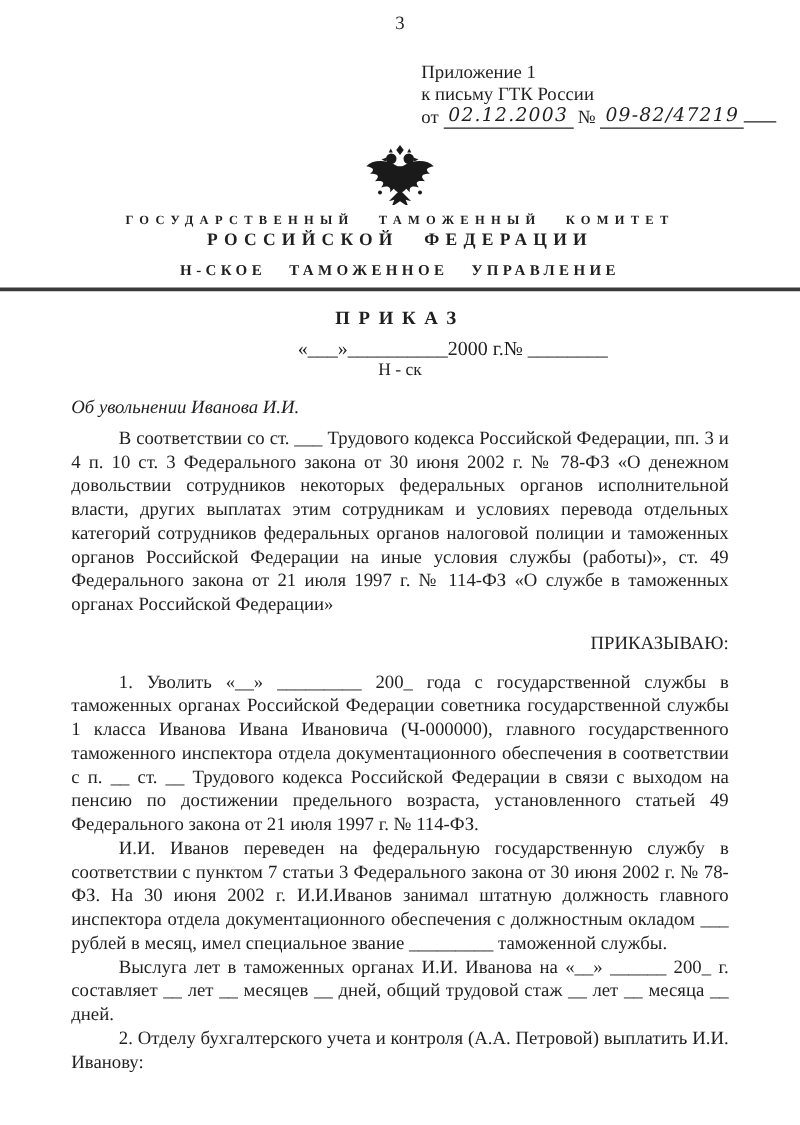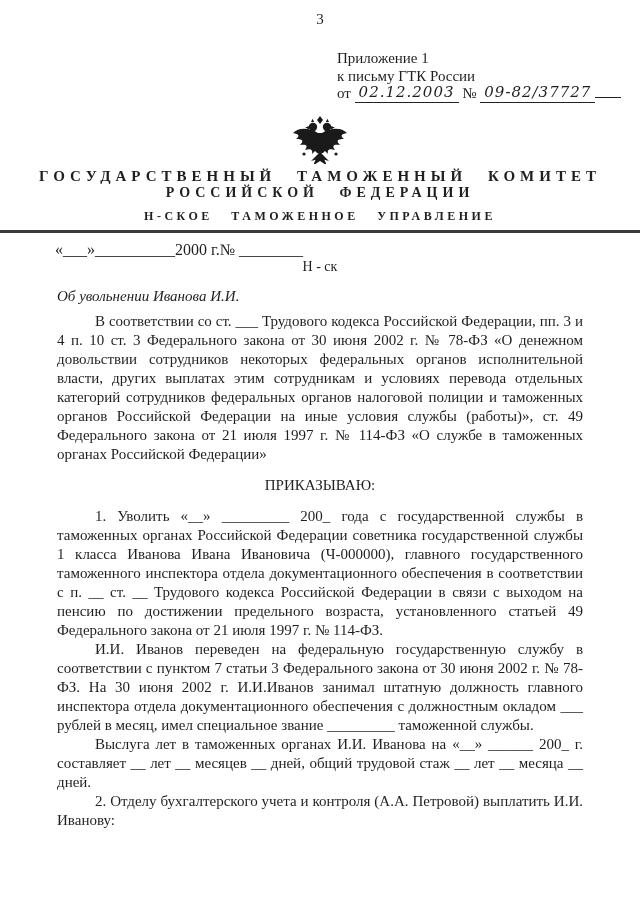--- a/index.html
+++ b/index.html
@@ -22,50 +22,50 @@
     padding:0 4px;
     font-family:"DejaVu Serif", serif;
     font-style:italic;
     font-size:15px;
     letter-spacing:1px;
     position:relative; top:-1px;
   }
   .ext-line { display:inline-block; width:26px; border-bottom:1.6px solid #222; height:1px; vertical-align:baseline; }
   .emblem-wrap { text-align:center; margin-top:12px; height:48px; }
   .letterhead { text-align:center; font-weight:bold; margin-top:5px; }
-  .org-line1 { font-size:15px; letter-spacing:5px; word-spacing:12px; line-height:15px; }
+  .org-line1 { font-size:10px; letter-spacing:5px; word-spacing:12px; line-height:15px; }
   .org-line2 { font-size:14px; letter-spacing:5px; word-spacing:12px; line-height:15px; margin-top:1px; }
   .org-line3 { font-size:12px; letter-spacing:3.5px; word-spacing:12px; line-height:14px; margin-top:9px; }
   .org-line4 { font-size:13.5px; letter-spacing:4px; word-spacing:14px; line-height:14px; margin-top:8px; }
   .rule { border:none; border-top:3px solid #3a3a3a; margin:7px 0 0 0; width:100%; }
   .order-title { text-align:center; font-weight:bold; font-size:15px; letter-spacing:7px; margin-top:14px; line-height:16px; }
-  .order-meta { display:flex; justify-content:flex-start; padding:0 57px 0 55px; margin-top:7px; font-size:16px; line-height:19px; }
+  .order-meta { display:flex; justify-content:flex-end; padding:0 57px 0 55px; margin-top:7px; font-size:16px; line-height:19px; }
   .order-meta .num-cell { width:180px; text-align:left; }
   .order-place { text-align:center; font-size:14px; line-height:15px; margin-top:0; }
   .order-subject { margin:13px 57px 0 57px; font-size:15px; line-height:19px;font-style:italic; }
   .doc-body { margin:6px 57px 0 57px; font-size:15px; line-height:19px; text-align:justify; hyphens:none; }
   .doc-body p { margin:0; text-indent:38px; }
-  .doc-body p.decree { text-indent:0; text-align:center; margin:12px 0 12px 0; }
+  .doc-body p.decree { text-indent:0; text-align:right; margin:12px 0 12px 0; }
   svg .ink { fill:#1a1a1a; }
 </style>
 </head>
 <body>
 
 <div class="page">
 
   <div class="page-number">3</div>
 
   <div class="appendix">
     <div>Приложение 1</div>
     <div>к письму ГТК России</div>
     <div class="appendix-line3">
       <span>от</span>
       <span class="blank-fill">02.12.2003</span>
       <span>№</span>
-      <span class="blank-fill">09-82/37727</span><span class="ext-line"></span>
+      <span class="blank-fill">09-82/47219</span><span class="ext-line"></span>
     </div>
   </div>
 
   <div class="emblem-wrap">
     <svg width="58" height="48" viewBox="0 0 58 48" aria-hidden="true">
       <g class="ink">
 
         <path d="M29 0 l3 4 -3 4 -3 -4 z"></path>
         <rect x="28.3" y="3" width="1.4" height="4"></rect>
 
@@ -94,20 +94,21 @@
   </div>
 
   <div class="letterhead">
     <div class="org-line1">ГОСУДАРСТВЕННЫЙ ТАМОЖЕННЫЙ КОМИТЕТ</div>
     <div class="org-line2">РОССИЙСКОЙ ФЕДЕРАЦИИ</div>
     <div class="org-line3">Н-СКОЕ ТАМОЖЕННОЕ УПРАВЛЕНИЕ</div>
   </div>
 
   <hr class="rule">
 
+  <div class="order-title">ПРИКАЗ</div>
 
   <div class="order-meta">
     <span>«___»__________2000 г.</span>
     <span class="num-cell">№ ________</span>
   </div>
 
   <div class="order-place">Н - ск</div>
 
   <div class="order-subject">Об увольнении Иванова И.И.</div>
 

